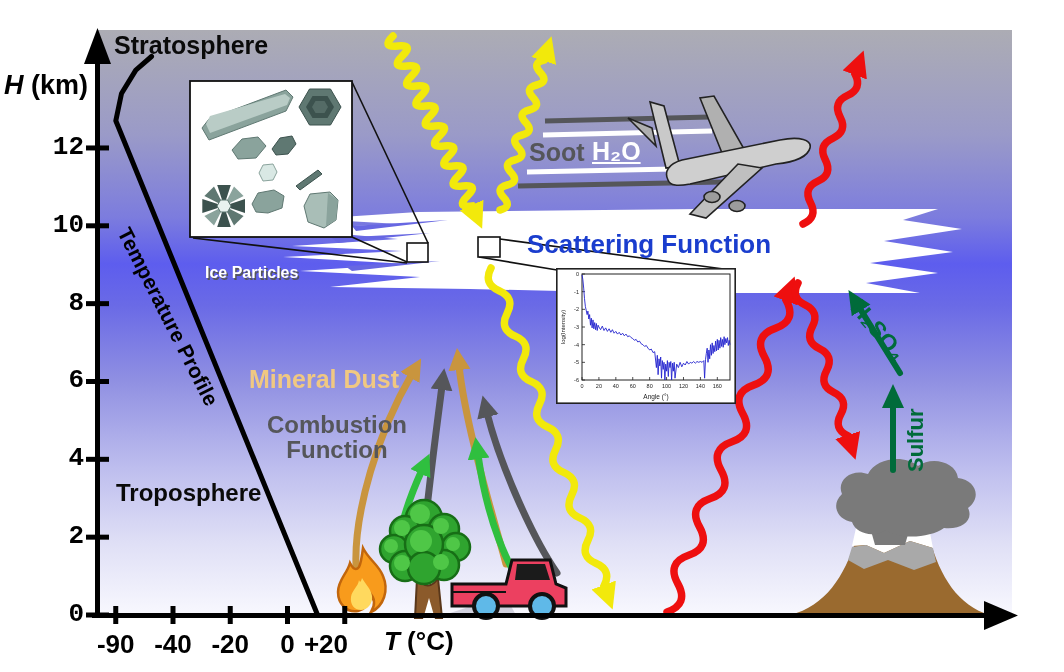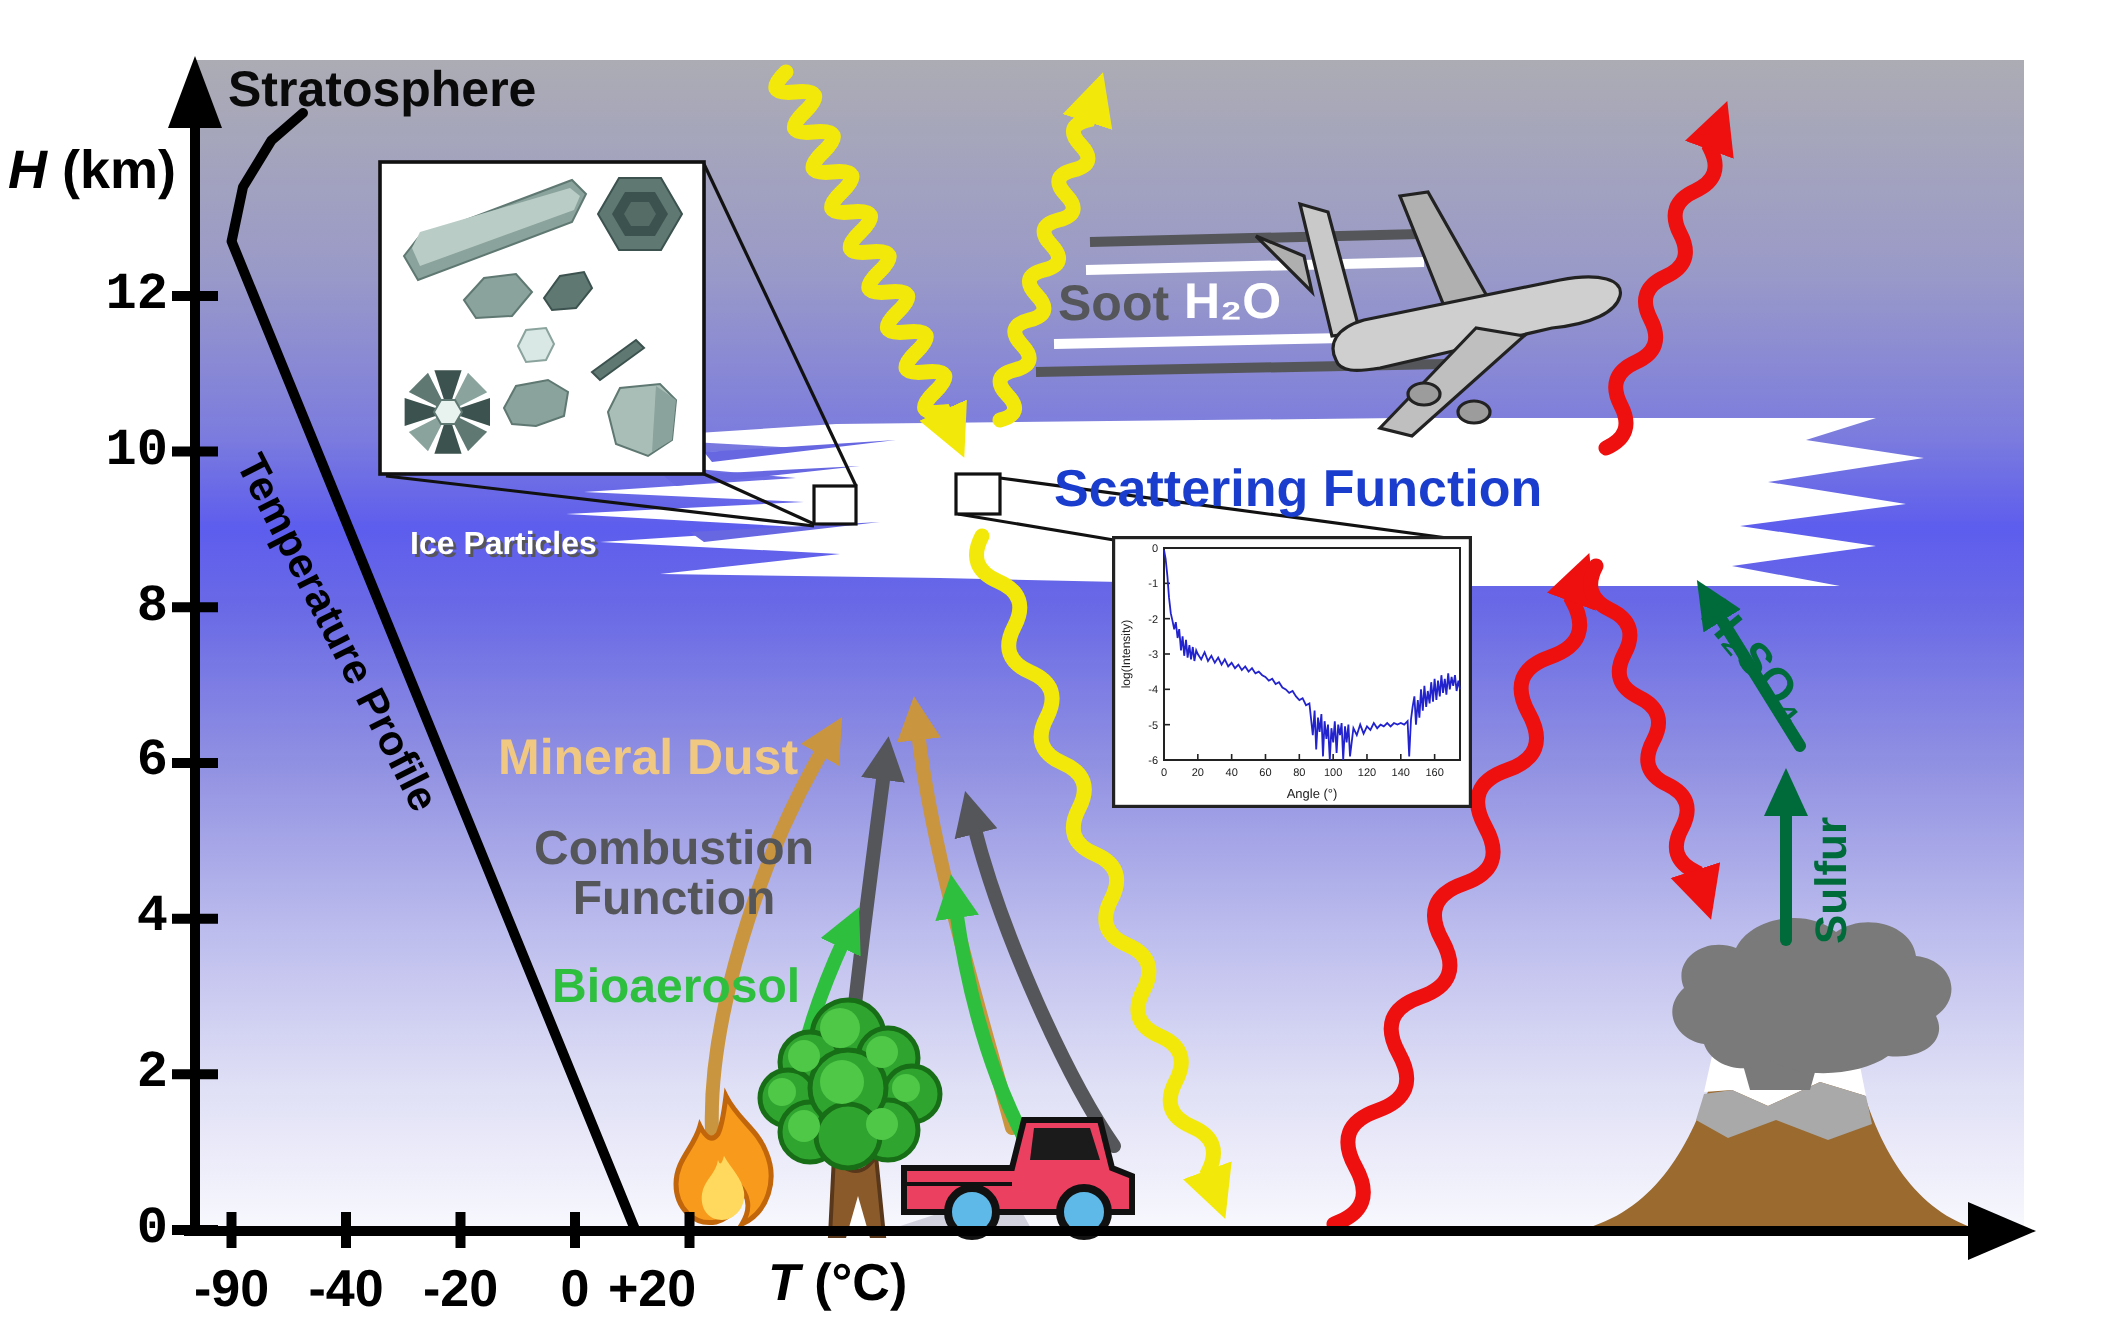--- a/index.html
+++ b/index.html
@@ -248,25 +248,25 @@
         <polyline points="26.0,6.9 26.8,11.3 27.7,20.1 28.5,30.7 29.4,38.7 30.2,42.2 31.1,46.6 31.9,43.1 32.8,51.0 33.6,46.6 34.5,57.2 35.3,50.2 36.1,59.9 37.0,51.9 37.8,60.8 38.7,54.6 39.5,61.7 40.4,55.5 41.2,62.5 42.1,57.2 42.9,59.0 44.6,61.7 46.3,58.1 48.0,62.5 49.7,59.9 51.4,63.4 53.1,60.8 54.8,64.3 56.4,61.7 58.1,65.2 59.8,63.4 61.5,66.1 63.2,64.3 64.9,67.0 66.6,65.2 68.3,67.8 70.0,66.1 71.7,68.7 73.4,67.8 75.1,69.6 76.7,70.5 78.4,72.3 80.1,71.4 81.8,74.0 83.5,73.1 85.2,75.8 86.9,76.7 88.6,78.4 90.3,77.5 92.0,80.2 93.7,82.0 95.3,81.1 97.0,84.6 98.7,83.7 100.4,99.6 101.3,87.3 102.1,106.7 103.0,90.8 103.8,97.9 104.7,89.0 105.5,110.2 106.3,92.6 107.2,101.4 108.0,94.3 108.9,112.0 109.7,96.1 110.6,103.2 111.4,92.6 112.3,108.5 113.1,94.3 114.0,99.6 114.8,93.5 115.6,112.0 116.5,95.2 117.3,103.2 118.2,94.3 119.0,110.2 120.7,96.1 122.4,99.6 124.1,94.3 125.8,98.8 127.5,95.2 129.2,97.0 130.9,93.5 132.6,96.1 134.3,94.3 135.9,95.2 137.6,93.5 139.3,95.2 141.0,93.5 142.7,94.3 144.4,93.5 146.1,94.3 147.8,92.6 148.6,110.2 149.5,91.7 150.3,85.5 151.2,80.2 152.0,94.3 152.9,82.0 153.7,90.8 154.5,76.7 155.4,87.3 156.2,74.9 157.1,85.5 157.9,77.5 158.8,83.7 159.6,73.1 160.5,82.8 161.3,71.4 162.2,82.0 163.0,72.3 163.9,80.2 164.7,69.6 165.5,78.4 166.4,71.4 167.2,79.3 168.1,68.7 168.9,76.7 169.8,70.5 170.6,74.9 171.5,69.6 172.3,77.5 173.2,72.3 174.0,76.7" fill="none" stroke="#2323CE" stroke-width="0.9"></polyline>
       </g>
 </svg>
 
 <div class="lbl" style="left:114px;top:33px;font-size:25px;color:#0a0a0a;">Stratosphere</div>
 <div class="lbl" style="left:4px;top:72px;font-size:27px;color:#000;"><span class="ital">H</span><span> (km)</span></div>
 <div class="lbl" style="left:133px;top:224px;font-size:21px;color:#000;transform:rotate(63deg);transform-origin:0 0;">Temperature Profile</div>
 <div class="lbl" style="left:205px;top:265px;font-size:16px;color:#fff;text-shadow:1.5px 1.5px 0 #55555a;">Ice Particles</div>
 <div class="lbl" style="left:527px;top:231px;font-size:26px;color:#1A3DCE;">Scattering Function</div>
 <div class="lbl" style="left:529px;top:140px;font-size:25px;color:#55565A;">Soot</div>
-<div class="lbl" style="left:592px;top:139px;font-size:25px;color:#fff;">H₂O</div>
+<div class="lbl" style="left:592px;top:139px;font-size:25px;color:#fff;text-decoration:underline;">H₂O</div>
 <div class="lbl" style="left:249px;top:367px;font-size:25px;color:#F0C882;">Mineral Dust</div>
 <div class="lbl" style="left:262px;top:413px;width:150px;text-align:center;font-size:24px;color:#55565A;">Combustion</div>
 <div class="lbl" style="left:262px;top:438px;width:150px;text-align:center;font-size:24px;color:#55565A;">Function</div>
-<div class="lbl" style="left:276px;top:482px;font-size:24px;color:#2FBF3F;">Bioaerosol</div>
+<div class="lbl" style="left:116px;top:481px;font-size:24px;color:#0a0a0a;">Troposphere</div>
 <div class="lbl" style="left:905px;top:472px;font-size:22px;color:#006B3A;transform:rotate(-90deg);transform-origin:0 0;">Sulfur</div>
 <div class="lbl" style="left:864px;top:296px;font-size:23px;color:#006B3A;transform:rotate(50deg);transform-origin:0 0;">H₂SO₄</div>
 <div class="lbl" style="left:384px;top:628px;font-size:26px;color:#000;"><span class="ital">T</span><span> (°C)</span></div>
 
 <div class="tick-label ylab" style="left: 30px; width: 54px; top: 131.96px;">12</div>
     <div class="tick-label ylab" style="left: 30px; width: 54px; top: 209.8px;">10</div>
     <div class="tick-label ylab" style="left: 30px; width: 54px; top: 287.64px;">8</div>
     <div class="tick-label ylab" style="left: 30px; width: 54px; top: 365.48px;">6</div>
     <div class="tick-label ylab" style="left: 30px; width: 54px; top: 443.32px;">4</div>
     <div class="tick-label ylab" style="left: 30px; width: 54px; top: 521.16px;">2</div>

